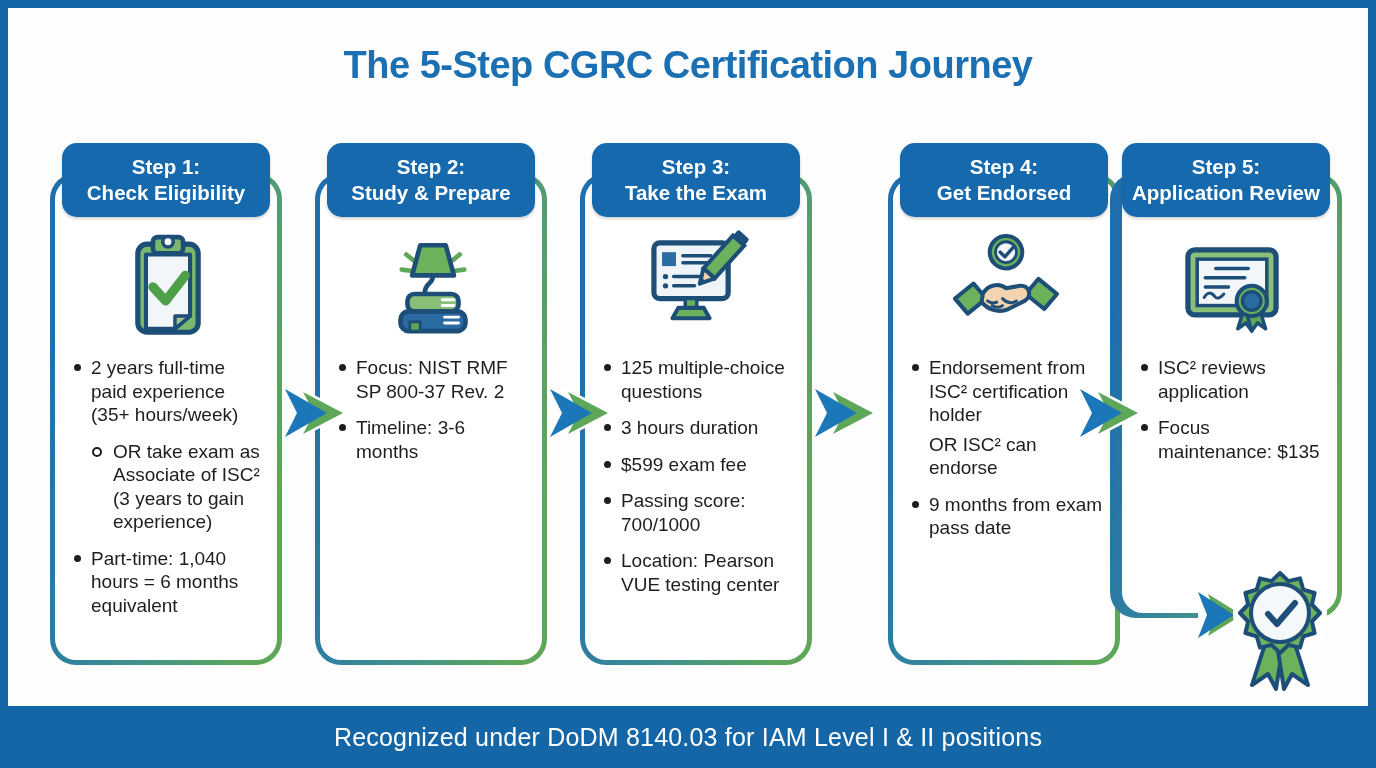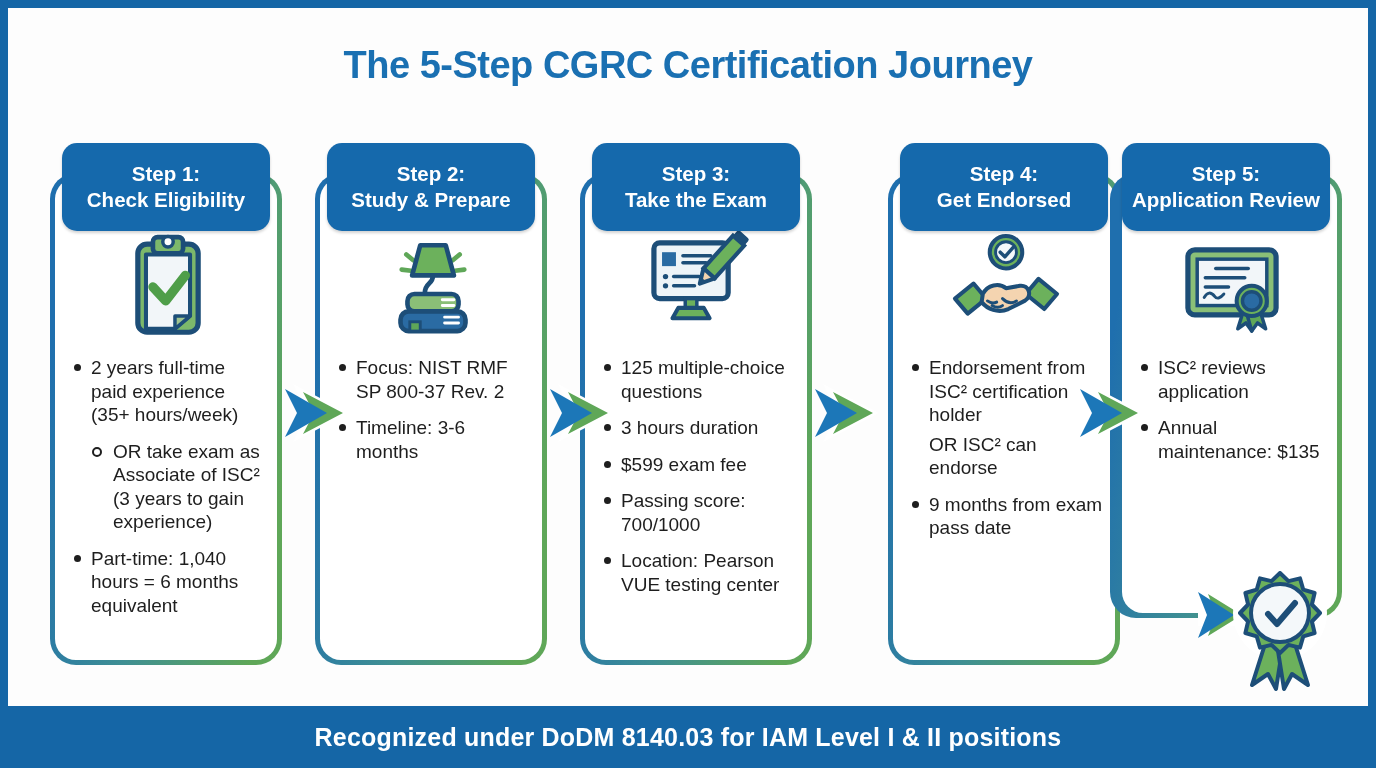--- a/index.html
+++ b/index.html
@@ -8,21 +8,21 @@
          font-family:"Liberation Sans","DejaVu Sans",sans-serif;}
   .title{position:absolute;top:36px;left:0;width:100%;text-align:center;
          font-size:38px;font-weight:bold;color:#1a70b2;letter-spacing:-0.5px;}
   
   .card{position:absolute;top:165px;width:232px;height:492px;border-radius:26px;
         background:linear-gradient(100deg,#1f6fae 10%,#3f8f93 50%,#5fa758 90%);
         padding:5px;box-sizing:border-box;}
   .card.short{height:445px;}
   .card-inner{width:100%;height:100%;background:#ffffff;border-radius:21px;
         box-sizing:border-box;padding:46px 12px 10px 16px;}
-  .card-head{position:absolute;top:-30px;left:12px;right:12px;height:88px;
+  .card-head{position:absolute;top:-30px;left:12px;right:12px;height:74px;
         background:#1569ac;border-radius:15px;color:#ffffff;display:flex;
         flex-direction:column;align-items:center;justify-content:center;
         font-weight:bold;font-size:20.5px;line-height:1.25;text-align:center;
         box-shadow:0 2px 3px rgba(0,0,0,0.18);z-index:3;}
   .icon-box{height:118px;display:flex;align-items:center;justify-content:center;margin:4px 0 10px 0;}
   .icon-box svg{height:116px;width:116px;}
   ul.bullets{list-style:none;margin:0;padding:0 0 0 2px;color:#1e1e1e;
         font-size:19px;line-height:1.24;}
   ul.bullets b{font-weight:normal;}
   li.b-main{position:relative;padding-left:18px;margin-bottom:13px;}
@@ -33,21 +33,21 @@
         border-radius:50%;border:2.2px solid #1e1e1e;background:#fff;}
   li.b-cont{position:relative;padding-left:18px;margin-top:-7px;margin-bottom:13px;}
   
   .gap-arrow{position:absolute;top:376px;width:68px;height:58px;z-index:4;}
   
   .final-arrow{position:absolute;left:1190px;top:582px;width:60px;height:50px;z-index:4;}
   .final-badge{position:absolute;left:1222px;top:563px;width:100px;height:132px;z-index:5;}
   
   .footer{position:absolute;left:-8px;bottom:0;width:1376px;height:62px;background:#1566a6;
         display:flex;align-items:center;justify-content:center;z-index:6;}
-  .footer-text{color:#ffffff;font-size:25px;font-weight:bold;letter-spacing:0.2px;}
+  .footer-text{color:#ffffff;font-size:25px;font-weight:normal;letter-spacing:0.2px;}
 </style>
 </head>
 <body>
 
 <div class="stage">
 
   <div class="title">The 5-Step CGRC Certification Journey</div>
 
   <div class="card" style="left:42px;">
     <div class="card-head">
@@ -187,21 +187,21 @@
           </g>
           <path d="M26,59 q4,-7 9,-1 q3,4 8,-2" fill="none" stroke="#1d4e78" stroke-width="2.5" stroke-linecap="round"></path>
           <path d="M60,70 l-5,16 l7,-5 l5,7 l4,-14 z" fill="#5fa758" stroke="#1d4e78" stroke-width="3" stroke-linejoin="round"></path>
           <path d="M74,70 l5,16 l-7,-5 l-5,7 l-4,-14 z" fill="#5fa758" stroke="#1d4e78" stroke-width="3" stroke-linejoin="round"></path>
           <circle cx="67" cy="62" r="13" fill="#6cb15c" stroke="#1d4e78" stroke-width="3.5"></circle>
           <circle cx="67" cy="62" r="8" fill="#2a6ba3" stroke="#1d4e78" stroke-width="3"></circle>
         </svg>
       </div>
       <ul class="bullets">
           <li class="b-main">ISC² reviews application</li>
-          <li class="b-main"><b>Annual</b> maintenance: $135</li>
+          <li class="b-main"><b>Focus</b> maintenance: $135</li>
         </ul>
     </div>
   </div>
 
   <svg class="gap-arrow" style="left:273px;" viewBox="0 0 68 58">
     <polygon fill="#ffffff" points="12,0 68,29 12,58 26,29"></polygon>
     <polygon fill="#5fa758" points="22,8 62,29 22,50 33,29"></polygon>
     <polygon fill="#1c77b8" points="4,5 46,29 4,53 16,29"></polygon>
   </svg>
   <svg class="gap-arrow" style="left:538px;" viewBox="0 0 68 58">

